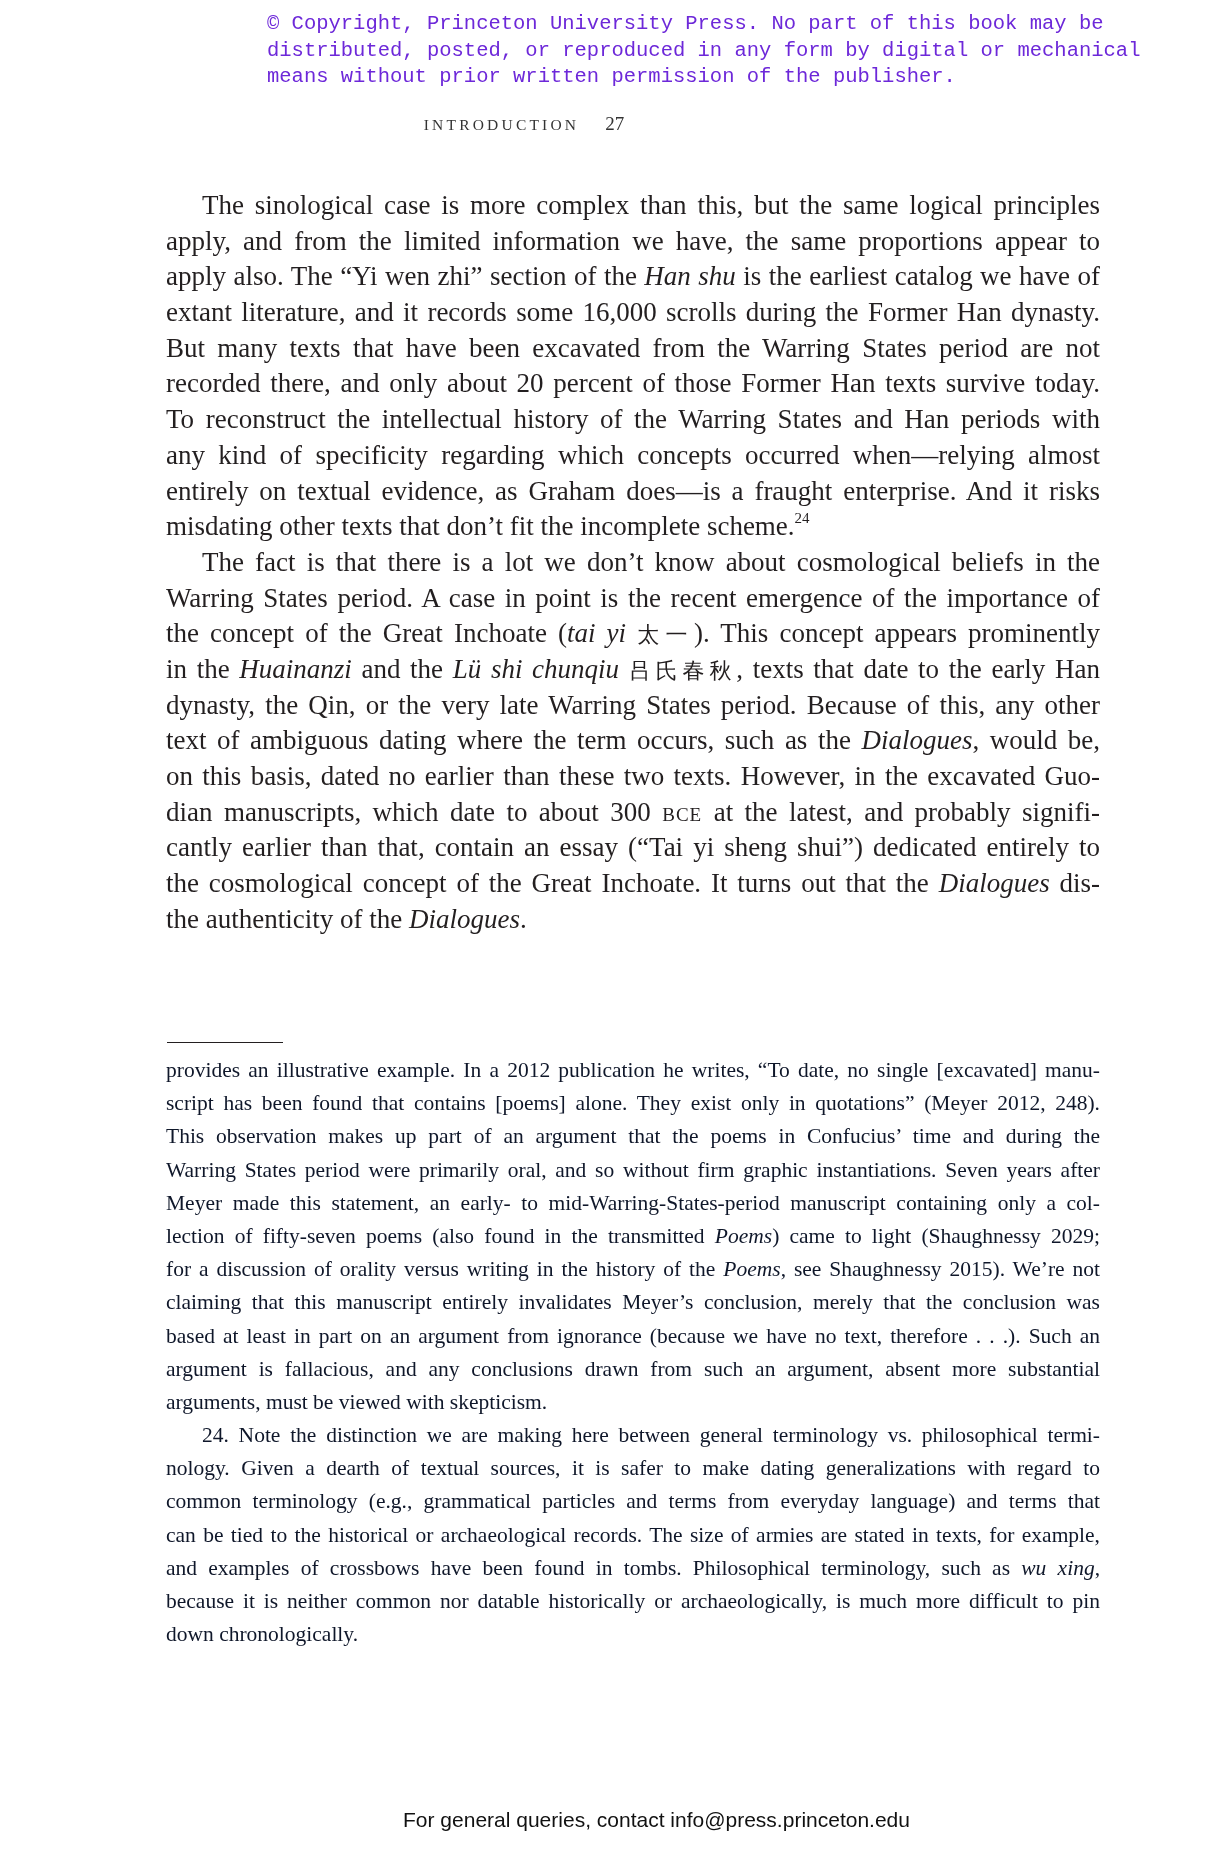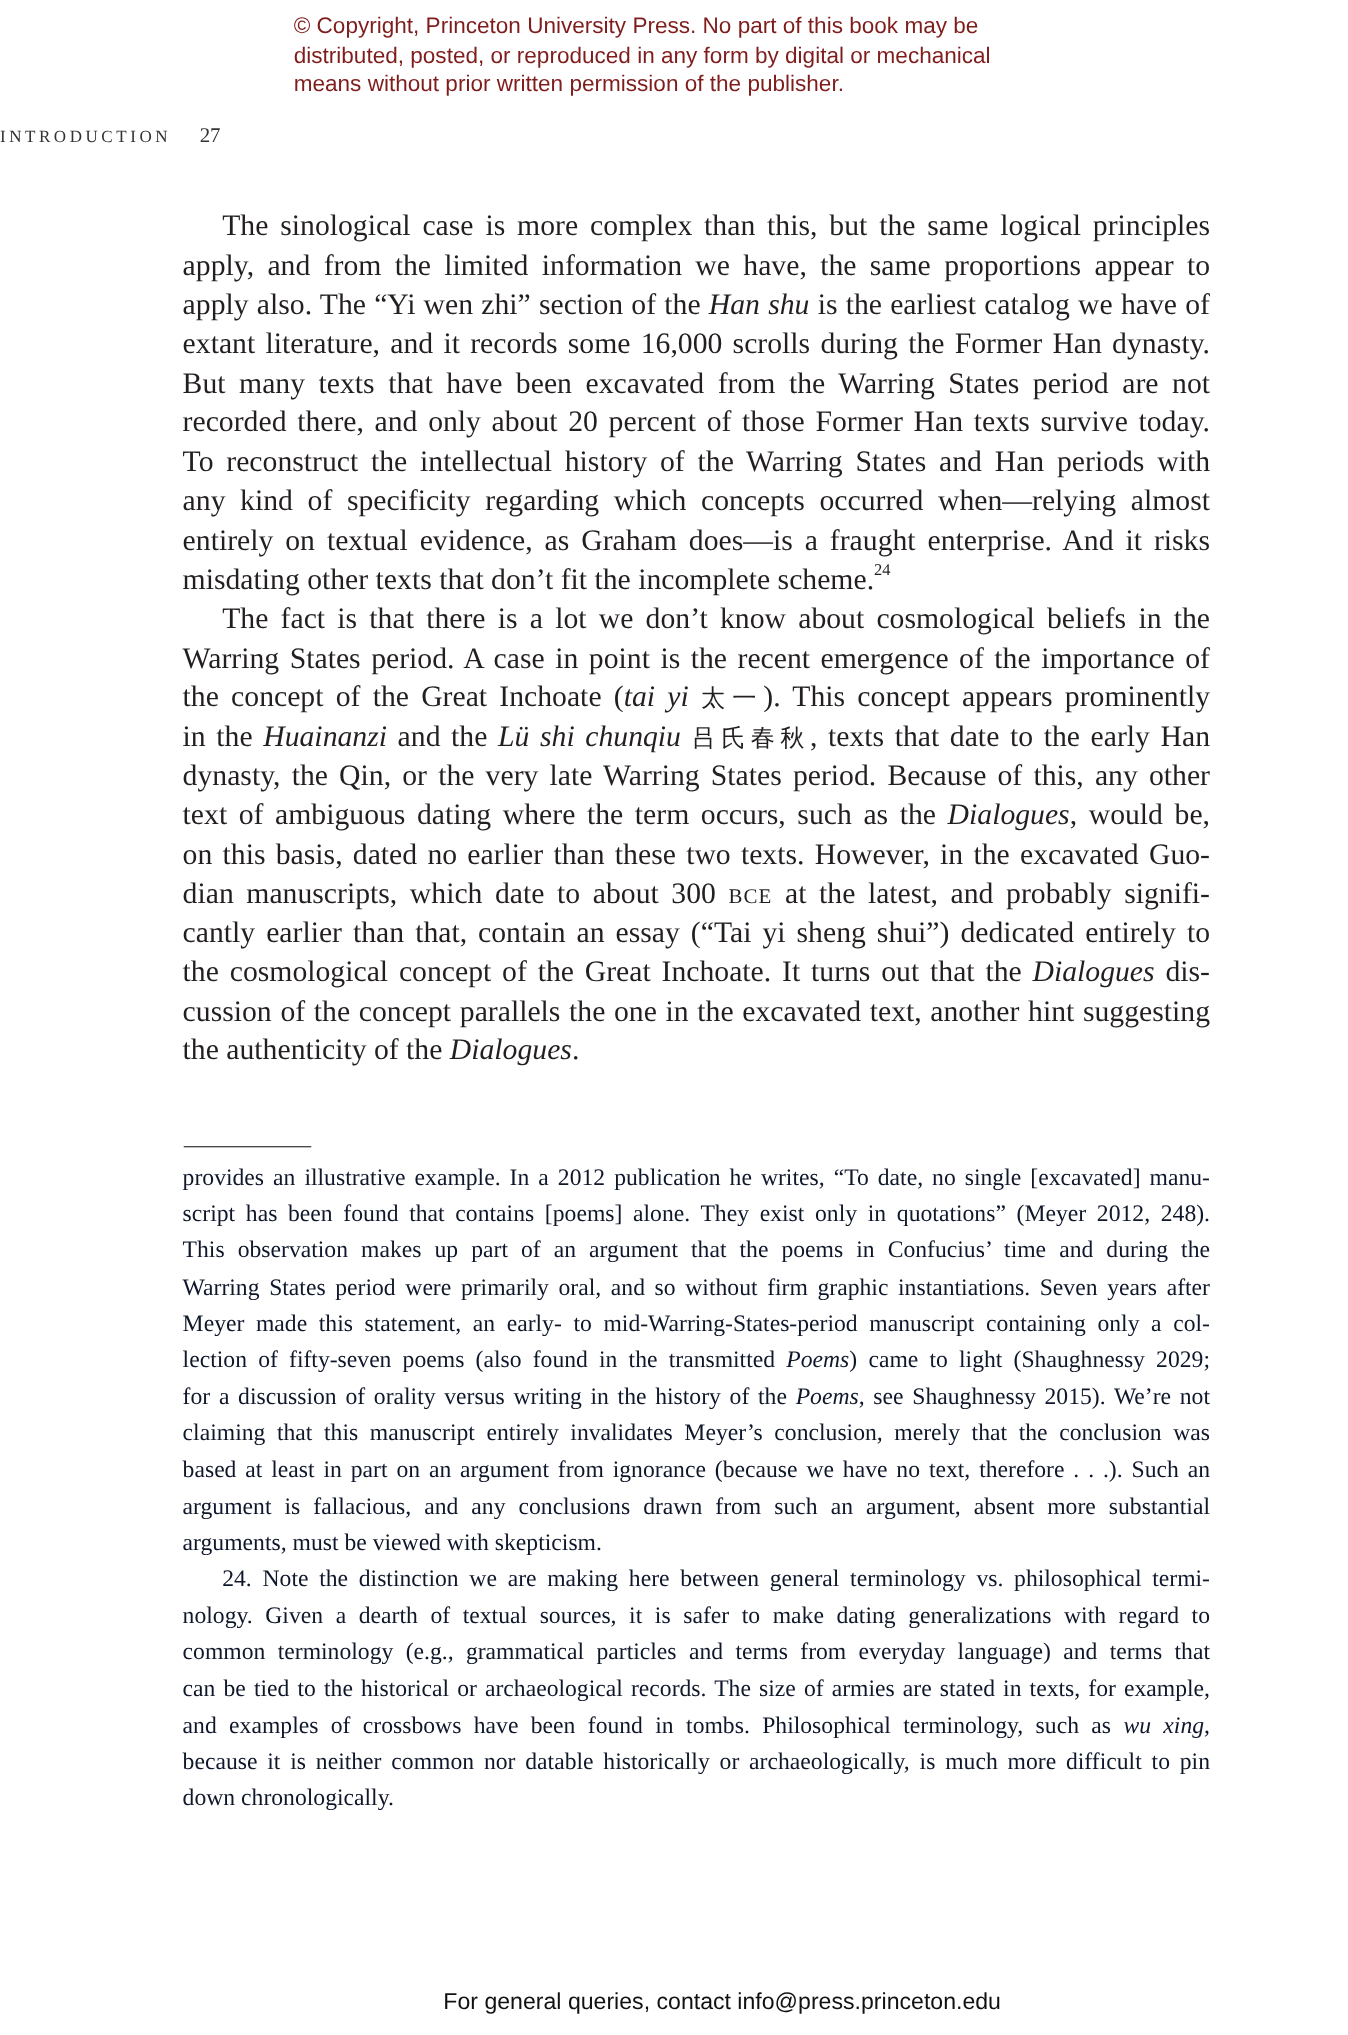--- a/index.html
+++ b/index.html
@@ -1,23 +1,23 @@
 <!DOCTYPE html>
 <html><head>
 <meta charset="utf-8">
 <style>
   html, body { margin: 0; padding: 0; background: #ffffff; }
   body { width: 1225px; height: 1850px; position: relative; overflow: hidden; color: #231f20; }
   .copyright {
     position: absolute; left: 267px; top: 11px; width: 760px;
-    font-family: Liberation Sans, sans-serif; font-size: 20.5px; line-height: 26.5px; color: #7f1d1d;
+    font-family: Liberation Mono, monospace; font-size: 20.5px; line-height: 26.5px; color: #6d28d9;
   }
   .copyright .cl { display: block; white-space: nowrap; }
   .running-head {
-    position: absolute; left: 0; width: 1048px; top: 113px; 
+    position: absolute; left: 0; width: 1048px; top: 113px; text-align: center;
     font-family: "Liberation Serif", serif; font-size: 17px; color: #333;
   }
   .running-head .rh-title { letter-spacing: 3.2px; font-size: 15.5px; }
   .running-head .rh-num { margin-left: 26px; font-size: 19px; }
   .body-text {
     position: absolute; left: 166px; top: 188px; width: 934px;
     font-family: "Liberation Serif", serif; font-size: 27px; line-height: 35.7px; color: #231f20;
   }
   .line { display: block; white-space: nowrap; text-align: justify; text-align-last: justify; height: 35.7px; }
   .line.last { text-align-last: left; }
@@ -74,21 +74,20 @@
     <span class="line indent"><span>The fact is that there is a lot we don’t know about cosmological beliefs in the</span></span>
     <span class="line"><span>Warring States period. A case in point is the recent emergence of the importance of</span></span>
     <span class="line"><span>the concept of the Great Inchoate (</span><span class="it">tai yi</span><span> </span><span class="cjk">太一</span><span>). This concept appears prominently</span></span>
     <span class="line"><span>in the </span><span class="it">Huainanzi</span><span> and the </span><span class="it">Lü shi chunqiu</span><span> </span><span class="cjk">吕氏春秋</span><span>, texts that date to the early Han</span></span>
     <span class="line"><span>dynasty, the Qin, or the very late Warring States period. Because of this, any other</span></span>
     <span class="line"><span>text of ambiguous dating where the term occurs, such as the </span><span class="it">Dialogues</span><span>, would be,</span></span>
     <span class="line"><span>on this basis, dated no earlier than these two texts. However, in the excavated Guo-</span></span>
     <span class="line"><span>dian manuscripts, which date to about 300 </span><span class="sc">bce</span><span> at the latest, and probably signifi-</span></span>
     <span class="line"><span>cantly earlier than that, contain an essay (“Tai yi sheng shui”) dedicated entirely to</span></span>
     <span class="line"><span>the cosmological concept of the Great Inchoate. It turns out that the </span><span class="it">Dialogues</span><span> dis-</span></span>
-    <span class="line"><span>cussion of the concept parallels the one in the excavated text, another hint suggesting</span></span>
     <span class="line last"><span>the authenticity of the </span><span class="it">Dialogues</span><span>.</span></span>
   </div>
 </div>
 
 <div class="fn-rule"></div>
 
 <div class="footnotes">
   <div>
     <span class="fline"><span>provides an illustrative example. In a 2012 publication he writes, “To date, no single [excavated] manu-</span></span>
     <span class="fline"><span>script has been found that contains [poems] alone. They exist only in quotations” (Meyer 2012, 248).</span></span>

